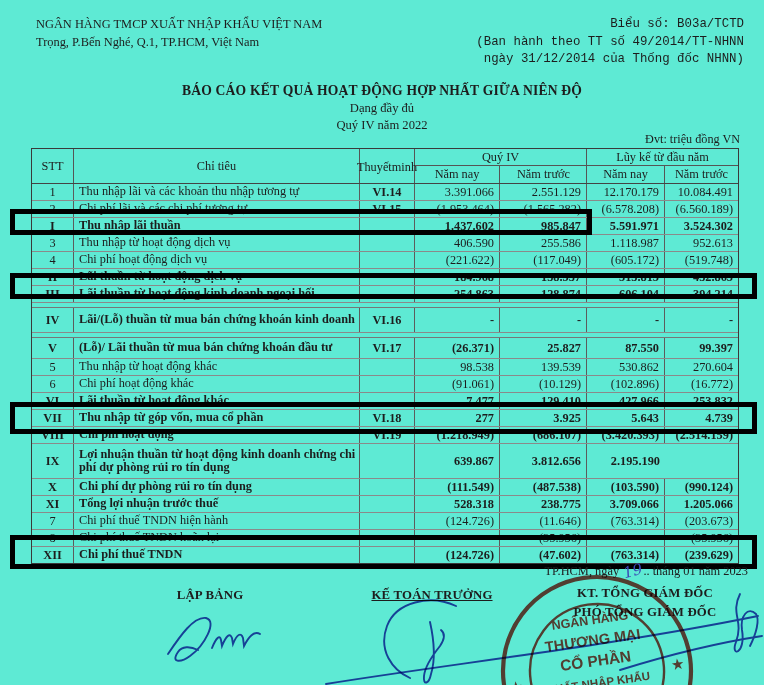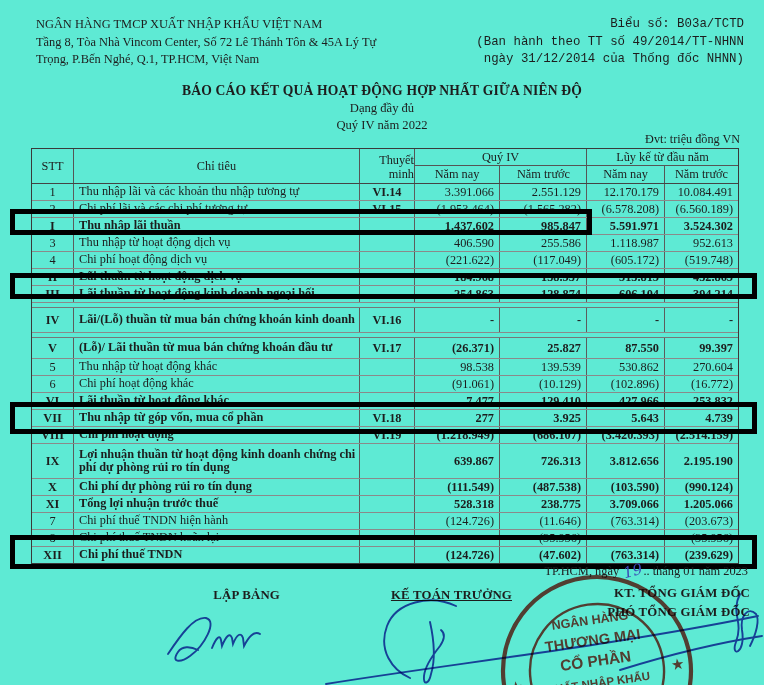--- a/index.html
+++ b/index.html
@@ -20,62 +20,61 @@
   .thead-top{display:grid; grid-template-columns:42px 286px 55px 172px 151px;}
   .th{box-sizing:border-box; border-right:1px solid #555; display:flex; align-items:center; justify-content:center; text-align:center;}
   .th:last-child{border-right:none;}
   .th.span2{height:34px;}
   .group{display:flex; flex-direction:column; box-sizing:border-box; border-right:1px solid #555;}
   .group:last-child{border-right:none;}
   .group-label{height:17px; display:flex; align-items:center; justify-content:center; border-bottom:1px solid #555; box-sizing:border-box;}
   .group-sub{display:grid; height:17px;}
   .group-sub .sub{box-sizing:border-box; border-right:1px solid #555; display:flex; align-items:center; justify-content:center;}
   .group-sub .sub:last-child{border-right:none;}
-  .note-head{flex-direction:column; line-height:14px; padding-top:2px;align-items:flex-end;}
+  .note-head{flex-direction:row; line-height:14px; padding-top:2px;}
   .tbody{border-top:1px solid #444;}
   .row{display:grid; grid-template-columns:42px 286px 55px 85px 87px 78px 73px; height:16px; border-bottom:1px solid #8a8a8a;}
   .row.tall-a{height:24px;}
   .row.tall-b{height:20px;}
   .row.two-line{height:34px;}
   .row:last-child{border-bottom:none;}
   .row.bold{font-weight:bold;}
   .c{box-sizing:border-box; border-right:1px solid #5c5c5c; display:flex; align-items:center; overflow:hidden;}
   .c:last-child{border-right:none;}
   .c.stt{justify-content:center;}
   .c.item{padding-left:5px; line-height:13.5px;}
   .c.note{justify-content:center; font-weight:bold;}
   .c.num{justify-content:flex-end; padding-right:5px;}
   .gap-row{height:4px; border-bottom:1px solid #777;}
   
   .hl{position:absolute; border:5px solid #000; background:transparent; box-sizing:border-box;}
   
   .date-line{position:absolute; top:561px; right:16px; font-size:12.4px;}
   .handwritten-day{display:inline-block; color:var(--sig-blue,#3a47b5); font-style:italic; font-size:15px; transform:rotate(-14deg) translateY(1px); font-family:"DejaVu Serif", serif; margin:0 1px;}
-  .sig-title{position:absolute; font-weight:bold; font-size:12.8px; text-align:right; letter-spacing:.2px;}
+  .sig-title{position:absolute; font-weight:bold; font-size:12.8px; text-align:center; letter-spacing:.2px;}
   .sig-title.t1{left:140px; top:588px; width:140px;}
   .sig-title.t2{left:352px; top:588px; width:160px;text-decoration:underline;}
   .sig-title.t3{left:540px; top:584px; width:210px; line-height:19px;}
   
   .stamp{position:absolute; left:496px; top:570px; width:202px; height:202px; mix-blend-mode:multiply; opacity:.93; transform:rotate(-8deg);}
   .stamp-circle{stroke:var(--stamp-red,#d8342b); fill:none;}
   .stamp-text{fill:var(--stamp-red,#d8342b); font-family:"Liberation Sans", sans-serif; font-weight:bold;}
   .sig{position:absolute; mix-blend-mode:multiply;}
   .sig path{stroke:var(--sig-blue,#3a47b5); fill:none; stroke-width:1.9; stroke-linecap:round;}
   .sig.a{left:160px; top:606px;}
   .sig.b{left:378px; top:596px;}
   .sig.c{left:320px; top:590px;}
 </style>
 </head>
 <body>
 
 <div class="page">
 
   <div class="hdr-left">
     <div>NGÂN HÀNG TMCP XUẤT NHẬP KHẨU VIỆT NAM</div>
-    <div>Tầng 8, Tòa Nhà Vincom Center, Số 72 Lê Thánh Tôn &amp; 45A Lý Tự</div>
     <div>Trọng, P.Bến Nghé, Q.1, TP.HCM, Việt Nam</div>
   </div>
   <div class="hdr-right">
     <div>Biểu số: B03a/TCTD</div>
     <div>(Ban hành theo TT số 49/2014/TT-NHNN</div>
     <div>ngày 31/12/2014 của Thống đốc NHNN)</div>
   </div>
 
   <div class="title-block">
     <div class="title-main">BÁO CÁO KẾT QUẢ HOẠT ĐỘNG HỢP NHẤT GIỮA NIÊN ĐỘ</div>
@@ -235,21 +234,20 @@
           <div class="c num">(1.218.949)</div>
           <div class="c num">(686.107)</div>
           <div class="c num">(3.420.393)</div>
           <div class="c num">(2.514.159)</div>
         </div>
         <div class="row bold two-line">
           <div class="c stt">IX</div>
           <div class="c item">Lợi nhuận thuần từ hoạt động kinh doanh chứng chi phí dự phòng rủi ro tín dụng</div>
           <div class="c note"></div>
           <div class="c num">639.867</div>
-          <div class="c num">726.313</div>
           <div class="c num">3.812.656</div>
           <div class="c num">2.195.190</div>
         </div>
         <div class="row bold">
           <div class="c stt">X</div>
           <div class="c item">Chi phí dự phòng rủi ro tín dụng</div>
           <div class="c note"></div>
           <div class="c num">(111.549)</div>
           <div class="c num">(487.538)</div>
           <div class="c num">(103.590)</div>

